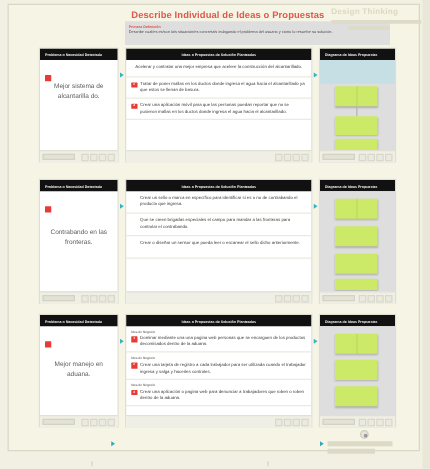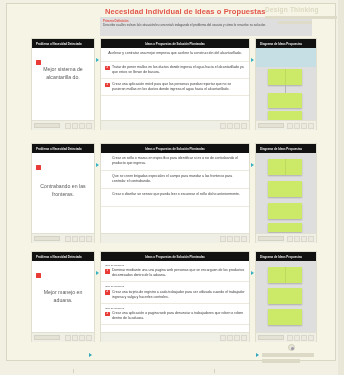--- a/index.html
+++ b/index.html
@@ -247,21 +247,21 @@
     background: #d6d4c0;
   }
 </style>
 </head>
 <body>
 
 <div id="board">
 
   <div class="frame"></div>
 
-  <div class="title">Necesidad Individual de Ideas o Propuestas</div>
+  <div class="title">Describe Individual de Ideas o Propuestas</div>
 
   <div class="instr">
     <div class="instr-label">Primera Definición</div>
     <div class="instr-text">Describe cual/es es/son la/s situación/es concreta/s indagando el problema del usuario y cómo lo resuelve su solución.</div>
   </div>
 
   <div class="wm">
     <div class="wm-title">Design Thinking</div>
     <div class="wm-bar"></div>
     <div class="wm-bar short"></div>

